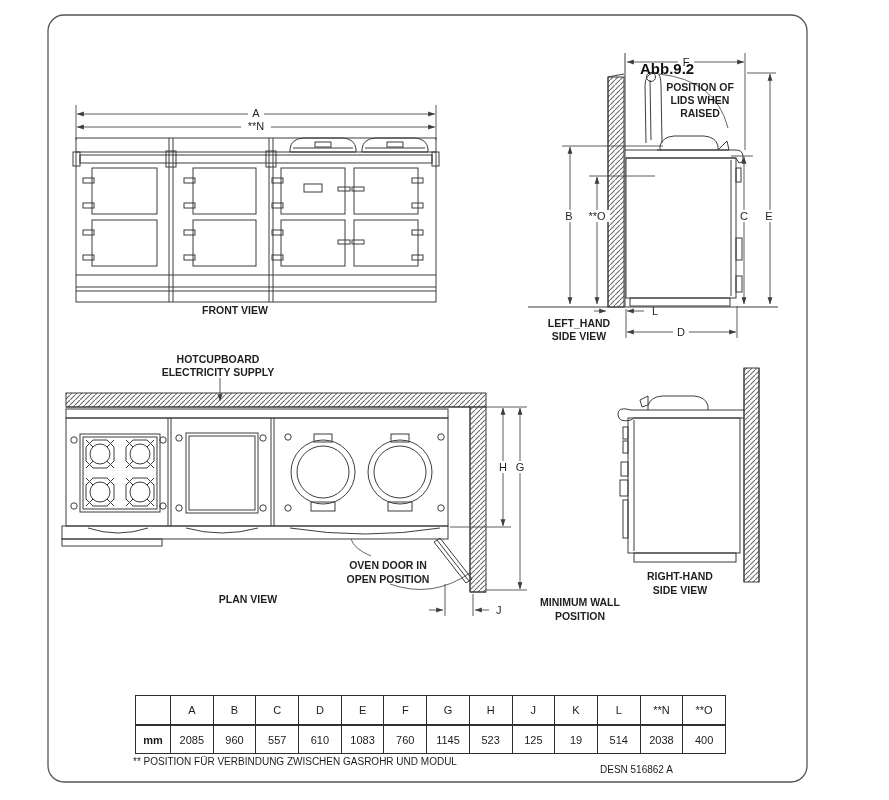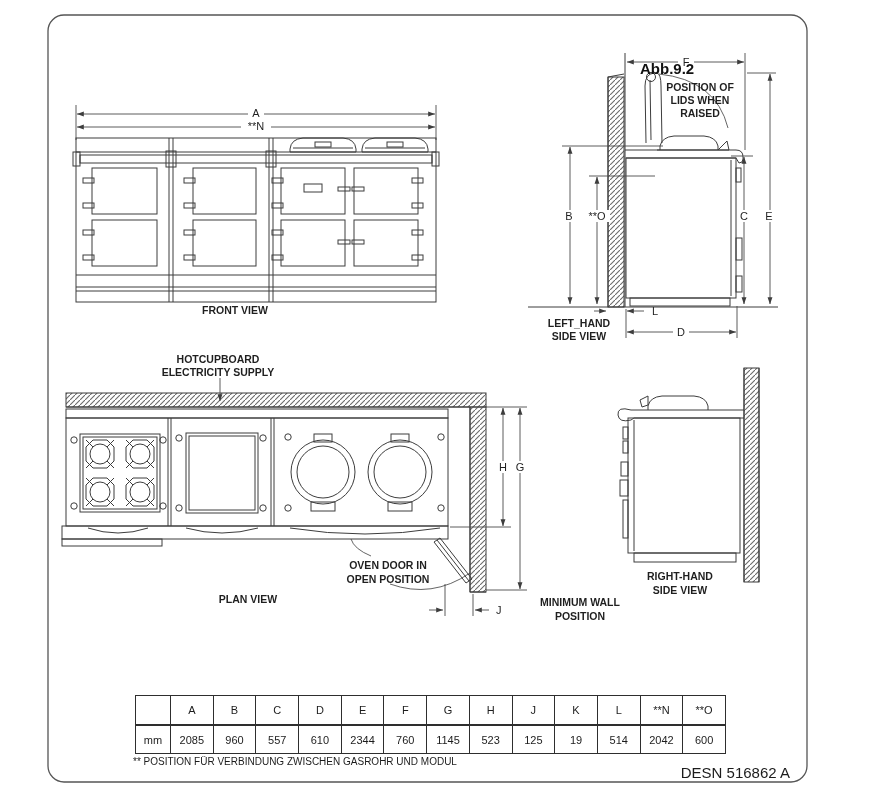--- a/index.html
+++ b/index.html
@@ -4,24 +4,24 @@
 <style>
   html,body{margin:0;padding:0;background:#fff;}
   .page{position:relative;width:889px;height:800px;background:#ffffff;overflow:hidden;
         font-family:"Liberation Sans", sans-serif;color:#222;}
   .drawing{position:absolute;left:0;top:0;}
   .dim-table{position:absolute;left:135px;top:695px;width:591px;border-collapse:collapse;
              table-layout:fixed;font-size:11px;color:#1c1c1c;background:#fff;}
   .dim-table th,.dim-table td{border:1px solid #2e2e2e;text-align:center;padding:0;
              font-weight:normal;height:27px;overflow:hidden;white-space:nowrap;}
   .dim-table thead th{border-bottom:2px solid #2e2e2e;height:28px;}
-  .dim-table .unitcol{width:34px;}
+  .dim-table .unitcol{width:34px;font-weight:bold;}
   .footnote{position:absolute;left:133px;top:756px;font-size:10px;color:#1c1c1c;}
-  .docref{position:absolute;left:600px;top:764px;width:190px;text-align:right;
-          font-size:15px;color:#1c1c1c;}
+  .docref{position:absolute;left:600px;top:764px;width:190px;text-align:left;
+          font-size:10px;color:#1c1c1c;}
   .fig-label{position:absolute;left:640px;top:20px;width:152px;text-align:left;
              font-size:15px;font-weight:bold;color:#111;margin-top:40px;}
   svg text{fill:#1f1f1f;stroke:none;}
   .cap{font-size:10.5px;font-weight:600;}
   .dimtxt{font-size:11px;}
 </style>
 </head>
 <body>
 
 <div class="page">
@@ -352,29 +352,29 @@
       <th>**O</th>
     </tr>
   </thead>
   <tbody>
     <tr>
       <td class="unitcol">mm</td>
       <td>2085</td>
       <td>960</td>
       <td>557</td>
       <td>610</td>
-      <td>2344</td>
+      <td>1083</td>
       <td>760</td>
       <td>1145</td>
       <td>523</td>
       <td>125</td>
       <td>19</td>
       <td>514</td>
-      <td>2042</td>
-      <td>600</td>
+      <td>2038</td>
+      <td>400</td>
     </tr>
   </tbody>
 </table>
 
 <div class="footnote">** POSITION FÜR VERBINDUNG ZWISCHEN GASROHR UND MODUL</div>
 <div class="docref">DESN 516862 A</div>
 
 </div>
 
 </body></html>

